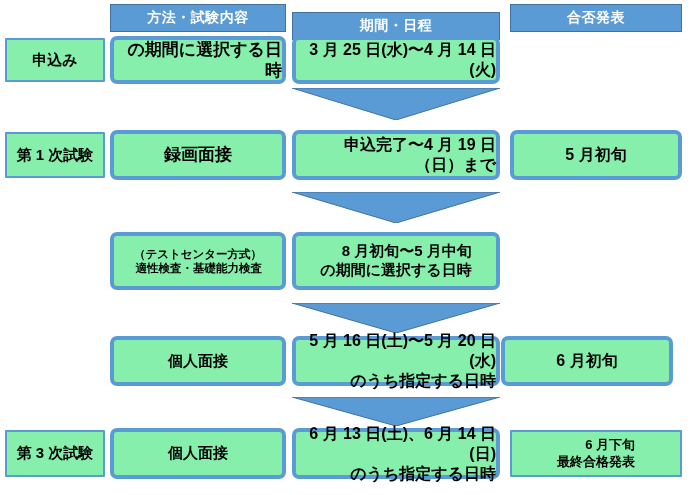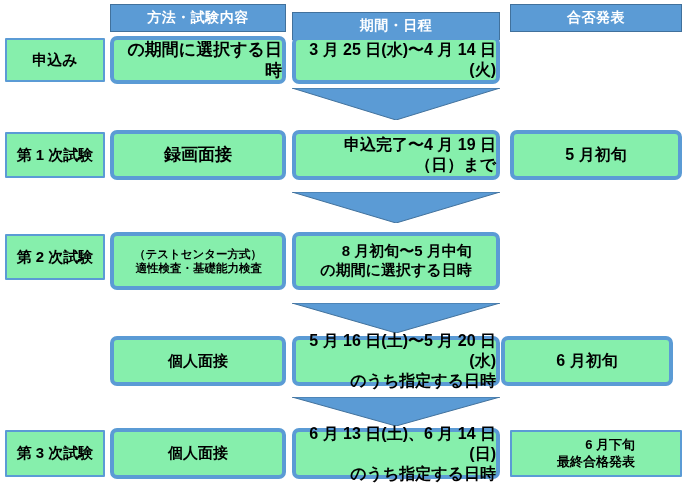--- a/index.html
+++ b/index.html
@@ -100,21 +100,20 @@
   <div class="box thick t-small" style="left:292px; top:130px; width:208px; height:50px;">申込完了〜4 月 19 日（日）まで</div>
 
   <div class="box thick t-result" style="left:510px; top:130px; width:172px; height:50px;">5 月初旬</div>
 
   <div class="arrow" style="left:292px; top:192px; width:208px; height:31px;">
     <svg width="208" height="31" viewBox="0 0 208 31">
       <polygon points="0,0 208,0 104,31" fill="#5B9BD5" stroke="#41719C" stroke-width="1"></polygon>
     </svg>
   </div>
 
-  <div class="box thin t-stage" style="left:5px; top:234px; width:100px; height:46px;">第 2 次試験</div>
 
   <div class="box thick two-line" style="left:110px; top:232px; width:176px; height:58px;">
     <div>
       <span class="t-xsmall">（テストセンター方式）</span>
       <span class="t-xsmall">適性検査・基礎能力検査</span>
     </div>
   </div>
 
   <div class="box thick two-line" style="left:292px; top:232px; width:208px; height:58px;">
     <div>

